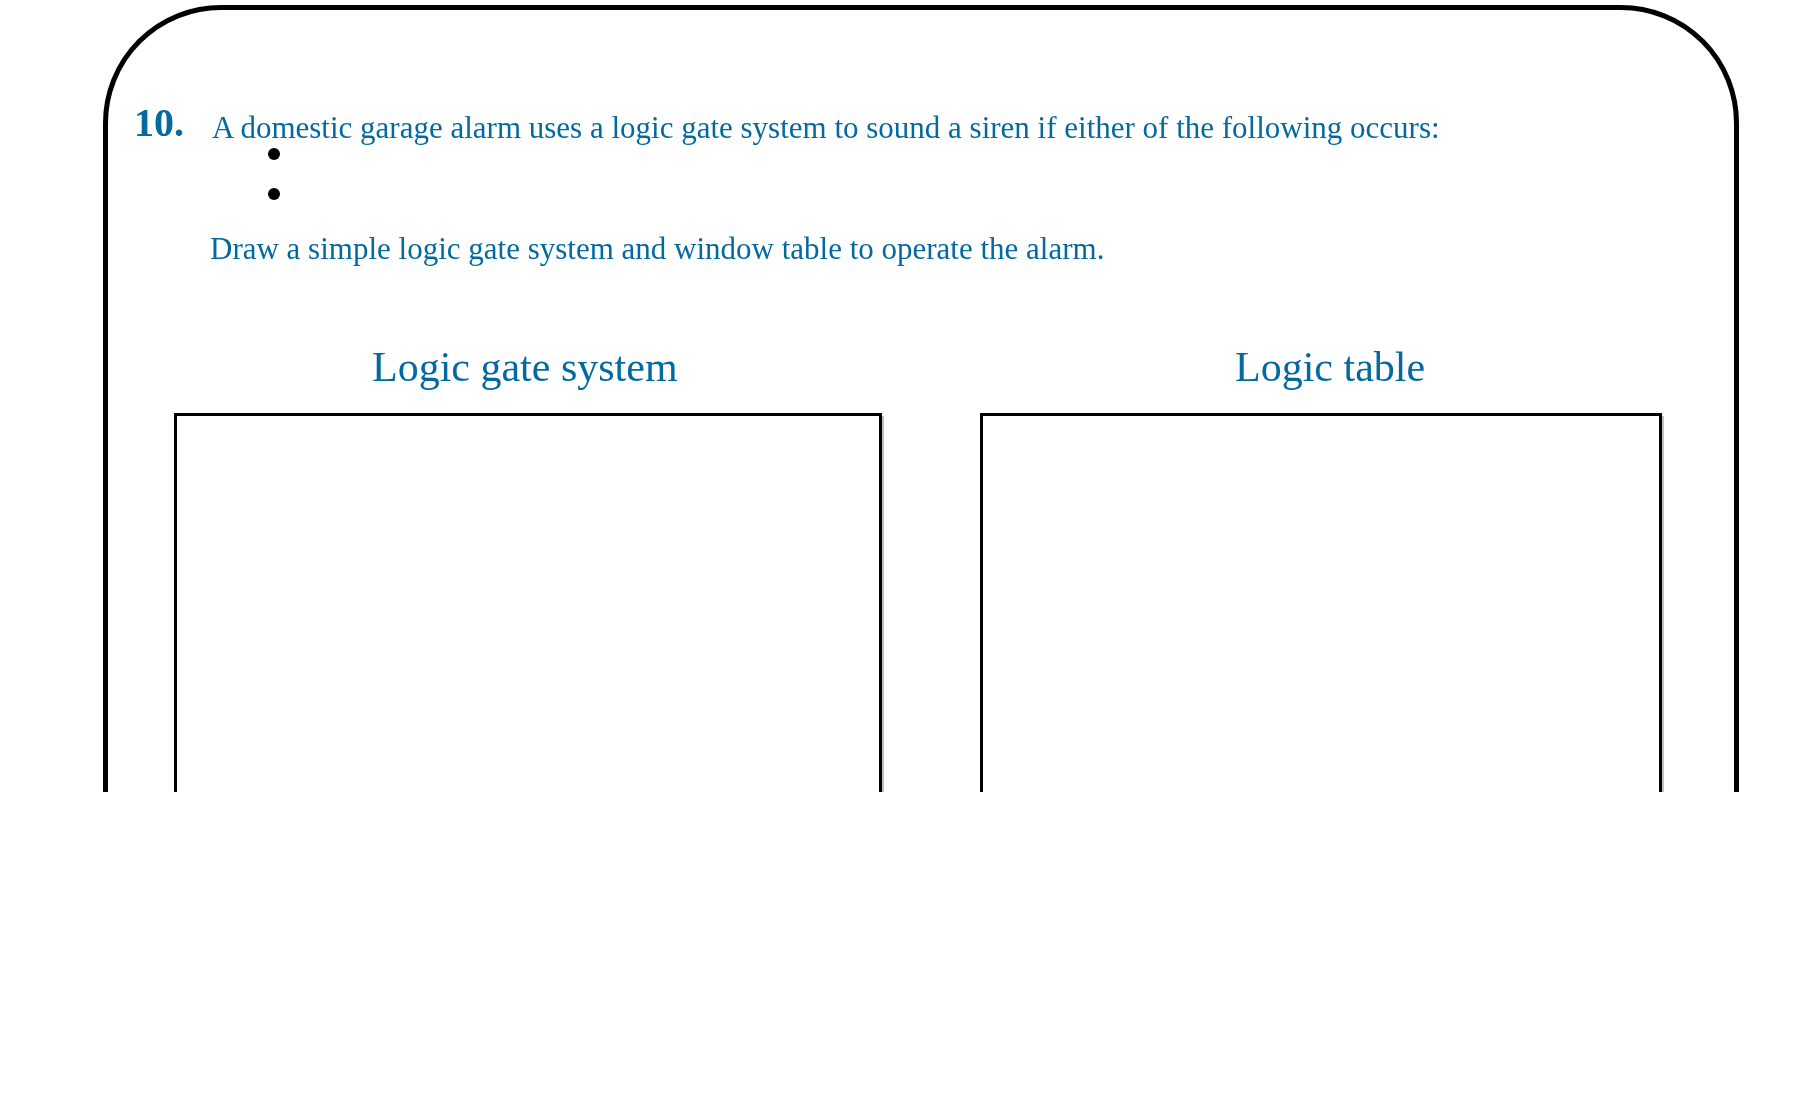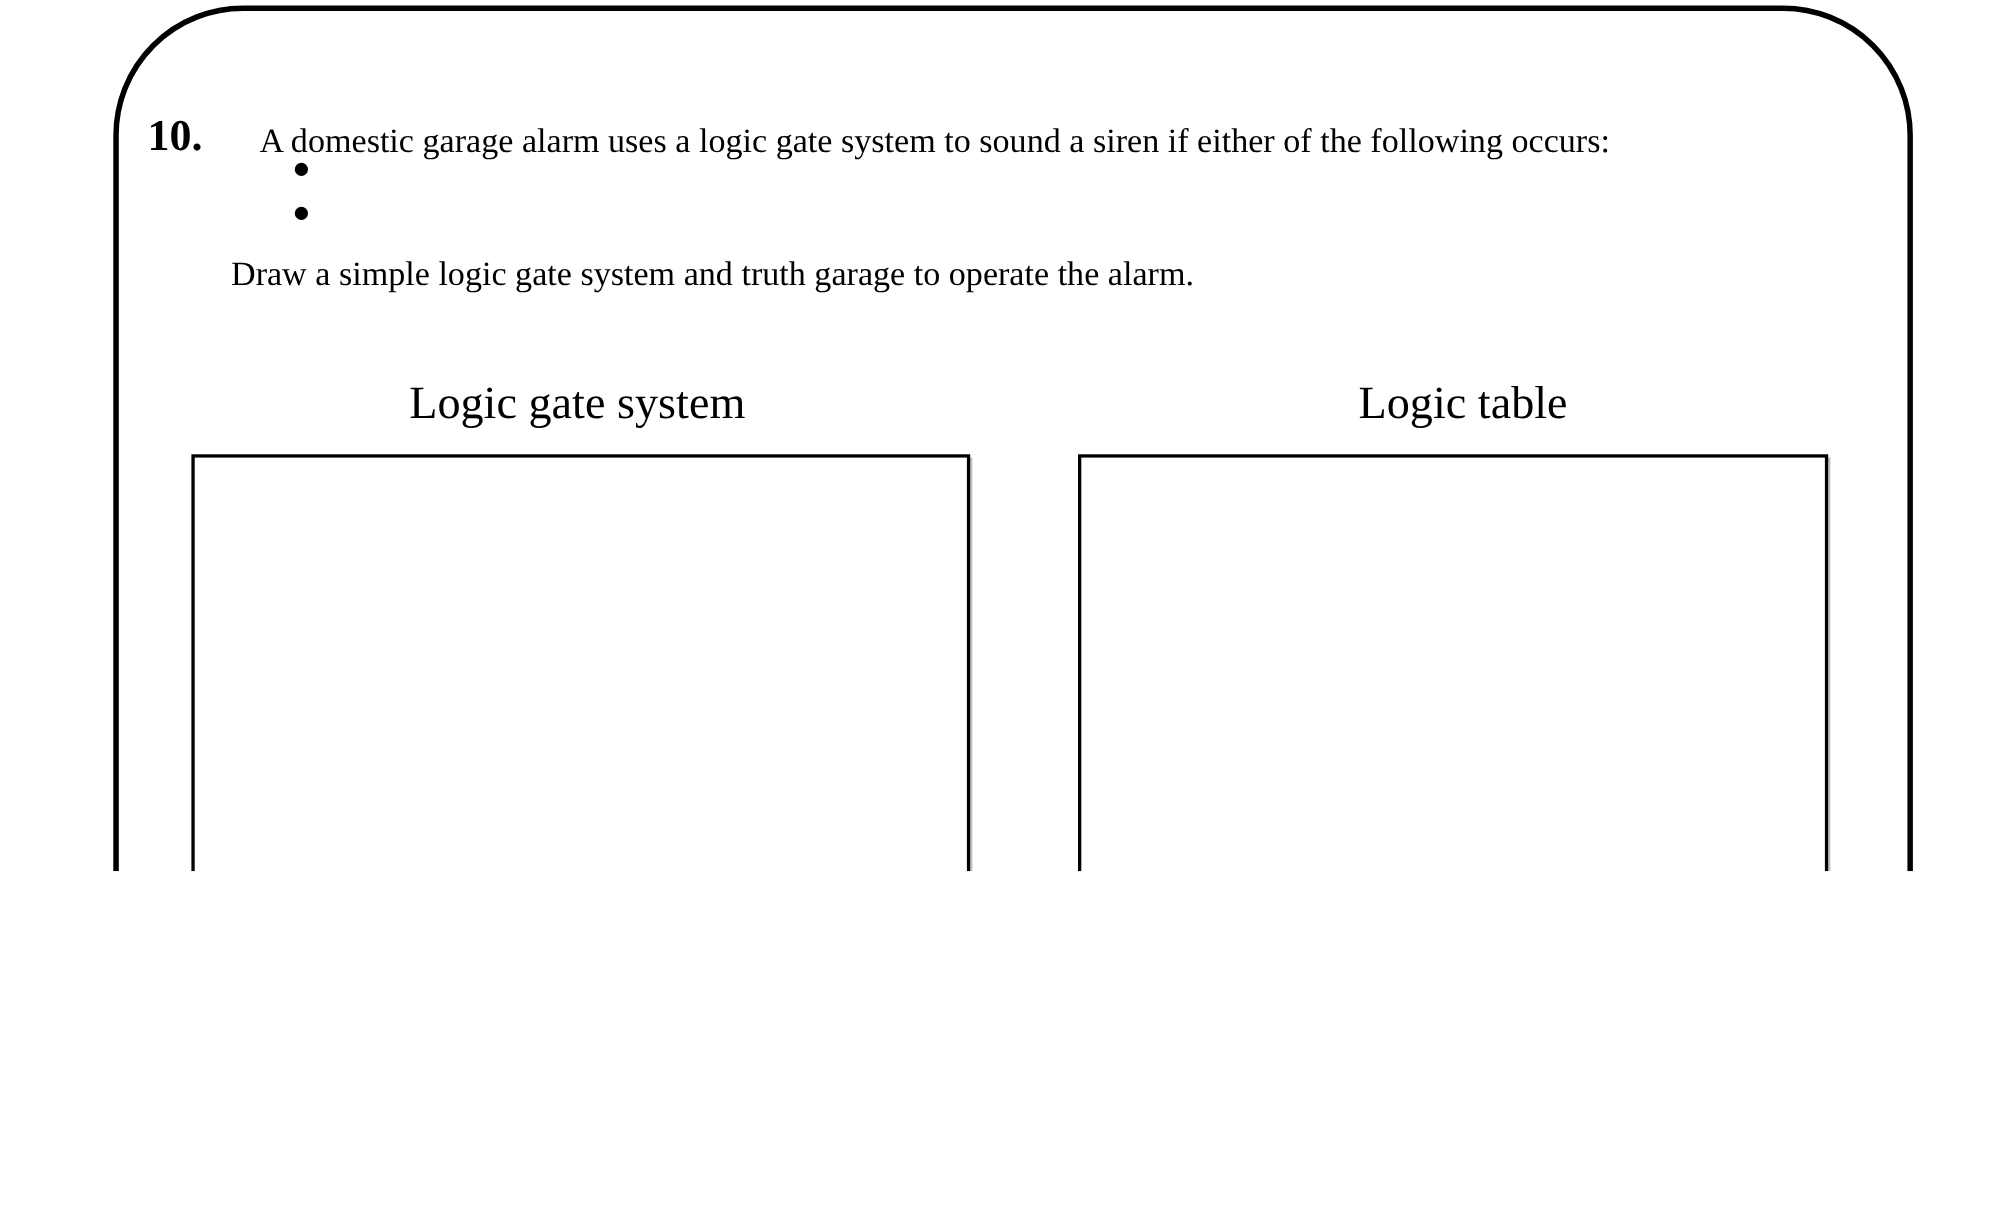--- a/index.html
+++ b/index.html
@@ -5,21 +5,21 @@
   html, body {
     margin: 0;
     padding: 0;
     background: #ffffff;
   }
   #page {
     position: relative;
     width: 1818px;
     height: 792px;
     background: #ffffff;
-    color: #000000;
+    color: #0369a1;
     font-family: "Liberation Serif", serif;
     overflow: hidden;
   }
   .border-frame {
     position: absolute;
     left: 103px;
     top: 5px;
     width: 1636px;
     height: 1103px;
     border: 5px solid #000000;
@@ -36,21 +36,20 @@
     line-height: 1;
     white-space: nowrap;
   }
   .q-text {
     position: absolute;
     left: 212px;
     top: 112px;
     font-size: 31px;
     line-height: 1;
     white-space: nowrap;
-    margin-left: 24px;
   }
   .bullet-row {
     position: absolute;
     left: 268px;
     display: flex;
     align-items: center;
     font-size: 31px;
     line-height: 1;
   }
   .bullet-row.first  { top: 148px; }
@@ -107,21 +106,21 @@
   <div class="q-text">A domestic garage alarm uses a logic gate system to sound a siren if either of the following occurs:</div>
 
   <div class="bullet-row first">
     <span class="bullet-dot"></span>
   </div>
 
   <div class="bullet-row second">
     <span class="bullet-dot"></span>
   </div>
 
-  <div class="q-instruction">Draw a simple logic gate system and truth garage to operate the alarm.</div>
+  <div class="q-instruction">Draw a simple logic gate system and window table to operate the alarm.</div>
 
   <div class="panel-label left">Logic gate system</div>
 
   <div class="panel-label right">Logic table</div>
 
   <div class="answer-box left"></div>
 
   <div class="answer-box right"></div>
 
 </div>

